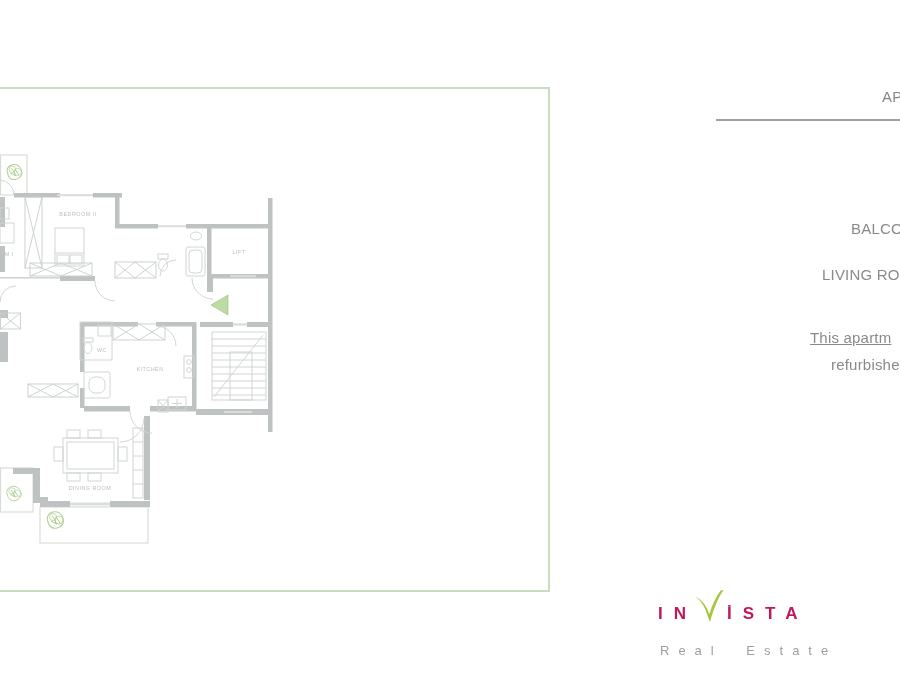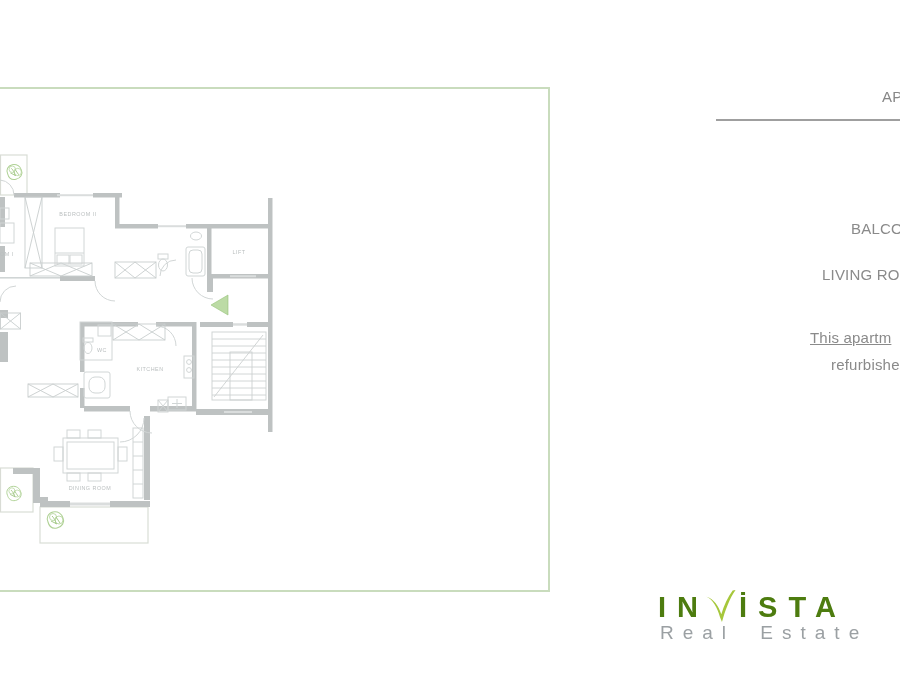--- a/index.html
+++ b/index.html
@@ -37,27 +37,27 @@
   }
   .room-line1{position:absolute;left:851px;top:220px;}
   .room-line2{position:absolute;left:822px;top:242px;margin-top:24px;}
   .desc-line1{position:absolute;left:810px;top:329px;text-decoration:underline;}
   .desc-line2{position:absolute;left:831px;top:356px;}
   .gray-text{font-size:15px;color:#8a8a8a;white-space:nowrap;letter-spacing:.2px;}
   
   .logo{position:absolute;left:658px;top:590px;width:240px;}
   .logo-word{
     display:flex;align-items:flex-end;
-    color:#4d7c0f;font-size:29px;font-weight:bold;
+    color:#be185d;font-size:17px;font-weight:bold;
     letter-spacing:11px;line-height:1;
   }
   .logo-v{width:30px;height:33px;margin:0 3px -1px -3px;flex:none;}
   .logo-tagline{
-    margin-top:0;padding-left:2px;
-    color:#9ba0a3;font-size:19px;font-weight:normal;
+    margin-top:21px;padding-left:2px;
+    color:#9ba0a3;font-size:13px;font-weight:normal;
     letter-spacing:9px;word-spacing:11px;white-space:nowrap;
   }
   svg text{font-family:"Liberation Sans", sans-serif;}
 </style>
 </head>
 <body>
 
 <div class="page">
 
   <div class="plan-frame"></div>

